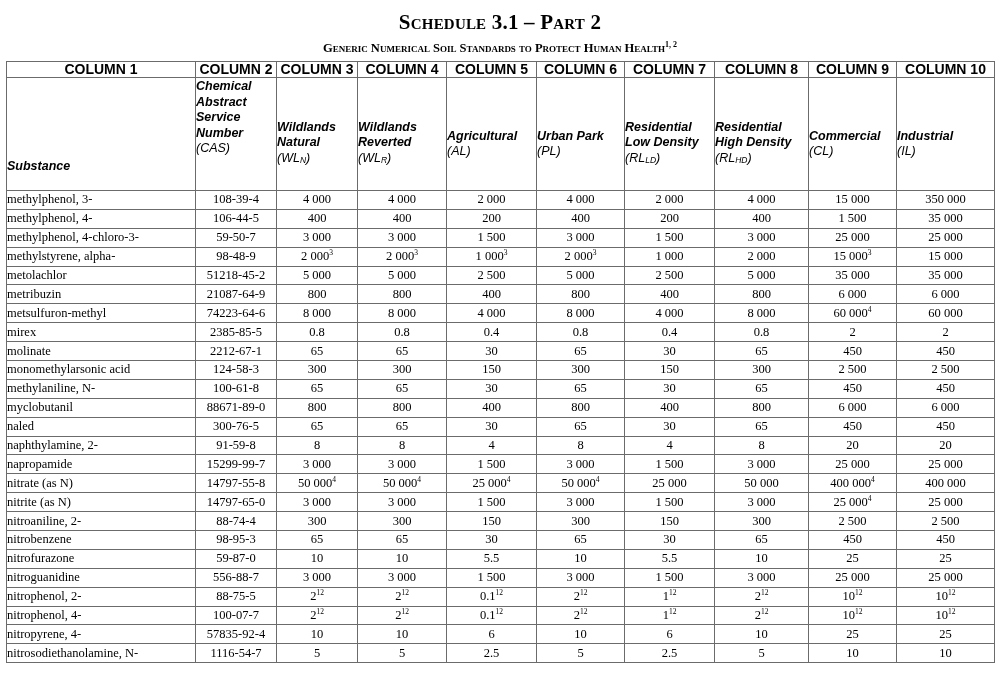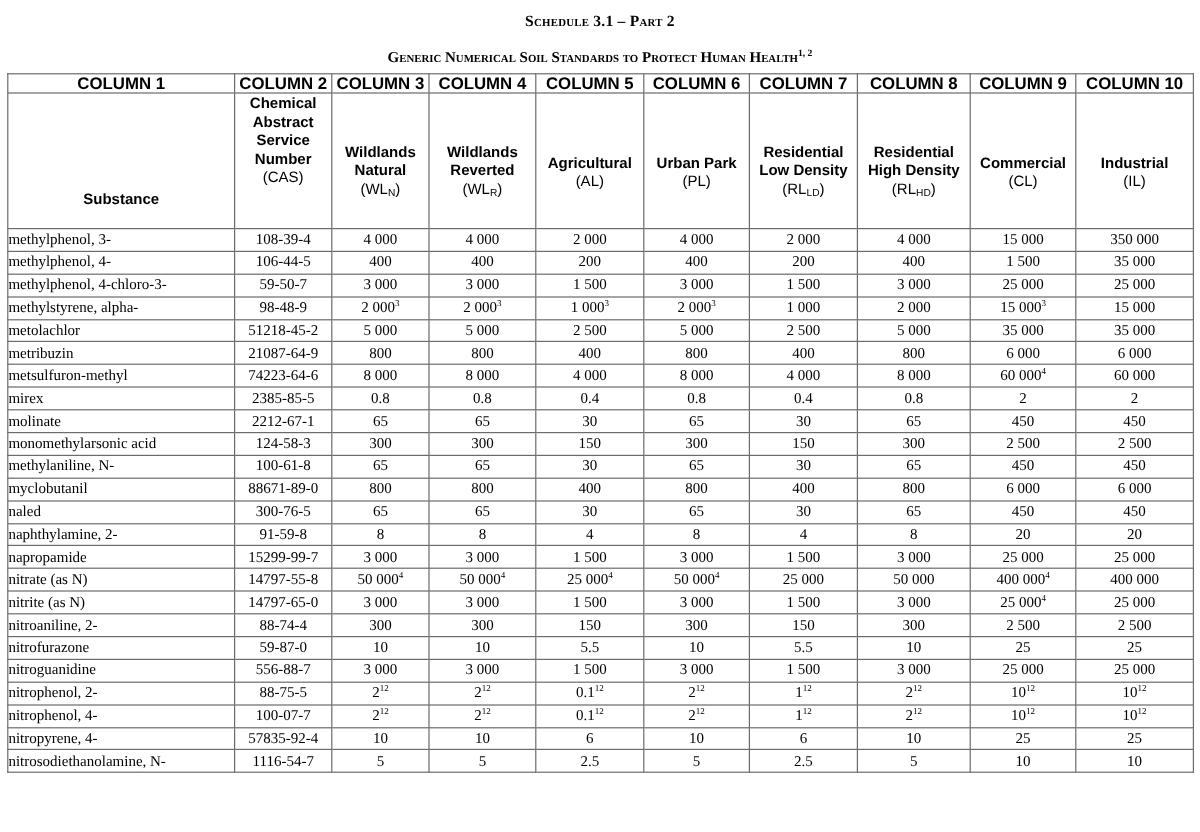--- a/index.html
+++ b/index.html
@@ -1,42 +1,43 @@
 <!DOCTYPE html>
 <html><head>
 <meta charset="utf-8">
 <style>
   html, body { margin: 0; padding: 0; background: #ffffff; }
   body { width: 1000px; height: 693px; overflow: hidden; position: relative; color: #000; }
   .title {
     position: absolute; left: 0; top: 10px; width: 1000px; text-align: center;
-    font-family: "Liberation Serif", serif; font-weight: bold; font-size: 13px;
+    font-family: "Liberation Serif", serif; font-weight: bold; font-size: 21px;
     font-variant: small-caps; letter-spacing: 0.2px;
   }
   .subtitle {
     position: absolute; left: 0; top: 40px; width: 1000px; text-align: center;
     font-family: "Liberation Serif", serif; font-weight: bold; font-size: 12.5px;
     font-variant: small-caps;
   }
   .subtitle sup { font-size: 8px; vertical-align: 5px; }
   table.sched {
     position: absolute; left: 6px; top: 61px; width: 988px;
     border-collapse: collapse; table-layout: fixed;
     border: 1.5px solid #555;
   }
   table.sched td, table.sched th { border: 1px solid #6b6b6b; padding: 0; overflow: hidden; }
   th.colnum {
     font-family: "Liberation Sans", sans-serif; font-weight: bold; font-size: 14px;
     height: 15px; line-height: 15px; text-align: center;
   }
   th.colhead {
     font-family: "Liberation Sans", sans-serif; font-size: 12.5px; font-weight: normal;
-    height: 92px; vertical-align: middle; text-align: center; line-height: 15.5px;
+    height: 92px; vertical-align: middle; text-align: left; line-height: 15.5px;
     border-bottom: 4px double #6b6b6b;
     padding-top: 0px;
+    font-style: italic;
   }
   th.colhead .hb { font-weight: bold; display: block; }
   th.colhead .abbr { display: block; }
   th.colhead .abbr sub { font-size: 8.5px; vertical-align: -1px; }
   th.colhead.sub-first { vertical-align: bottom; padding-bottom: 16px; }
   th.colhead.cas { vertical-align: top; padding-top: 1px; }
   th.colhead.lower { padding-top: 20px; }
   td {
     font-family: "Liberation Serif", serif; font-size: 12.5px;
     height: 17.9px; line-height: 17px; text-align: center; white-space: nowrap;
@@ -336,20 +337,32 @@
         <td><span>300</span></td>
         <td><span>300</span></td>
         <td><span>150</span></td>
         <td><span>300</span></td>
         <td><span>150</span></td>
         <td><span>300</span></td>
         <td><span>2 500</span></td>
         <td><span>2 500</span></td>
       </tr>
       <tr>
+        <td class="sub">nitrobenzene</td>
+        <td>98-95-3</td>
+        <td><span>65</span></td>
+        <td><span>65</span></td>
+        <td><span>30</span></td>
+        <td><span>65</span></td>
+        <td><span>30</span></td>
+        <td><span>65</span></td>
+        <td><span>450</span></td>
+        <td><span>450</span></td>
+      </tr>
+      <tr>
         <td class="sub">nitrofurazone</td>
         <td>59-87-0</td>
         <td><span>10</span></td>
         <td><span>10</span></td>
         <td><span>5.5</span></td>
         <td><span>10</span></td>
         <td><span>5.5</span></td>
         <td><span>10</span></td>
         <td><span>25</span></td>
         <td><span>25</span></td>

